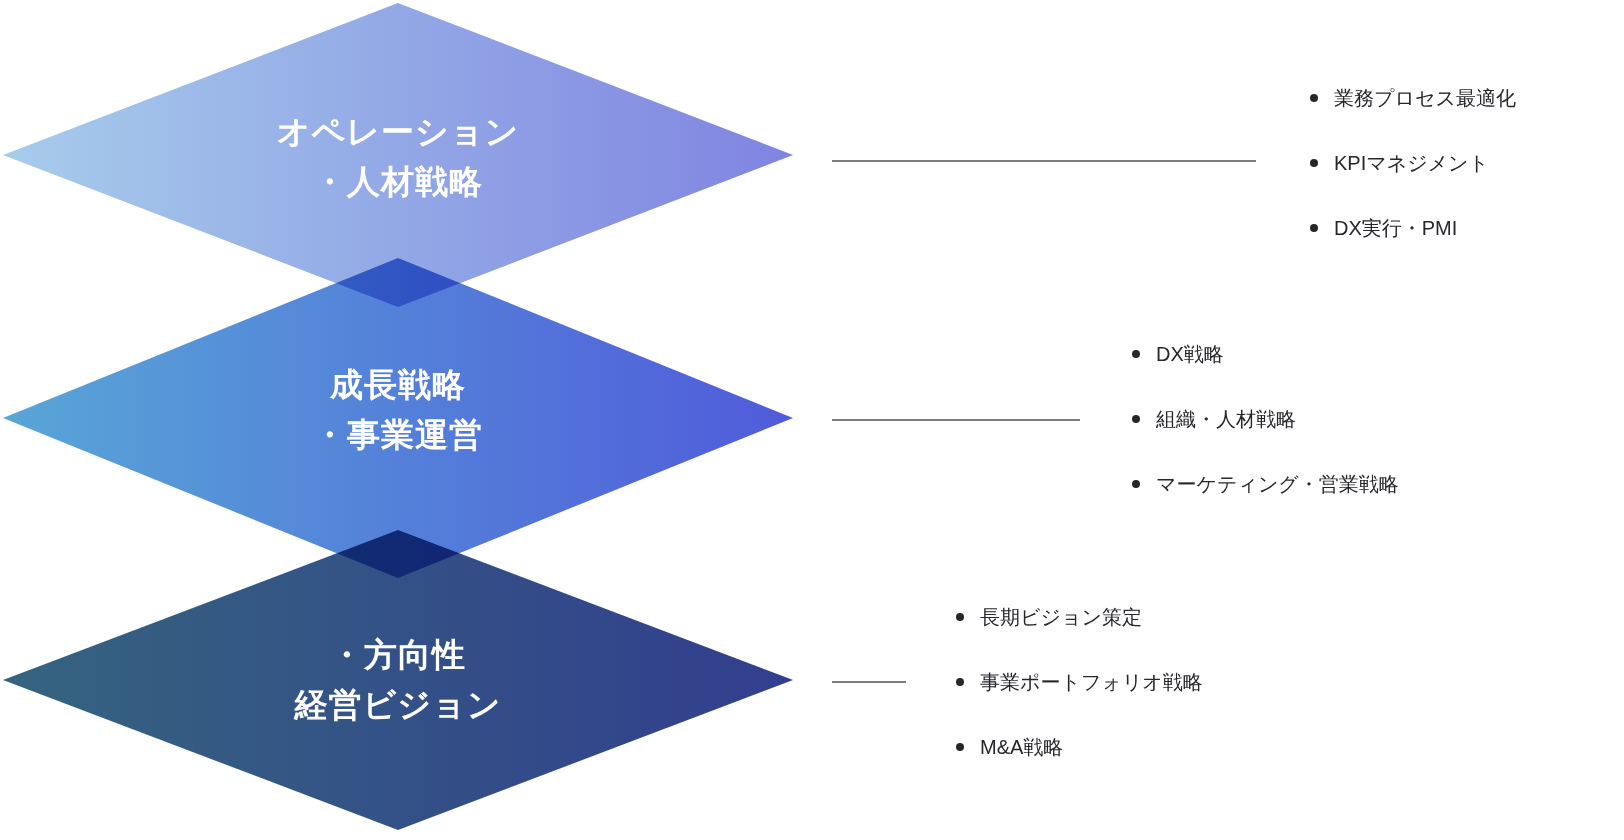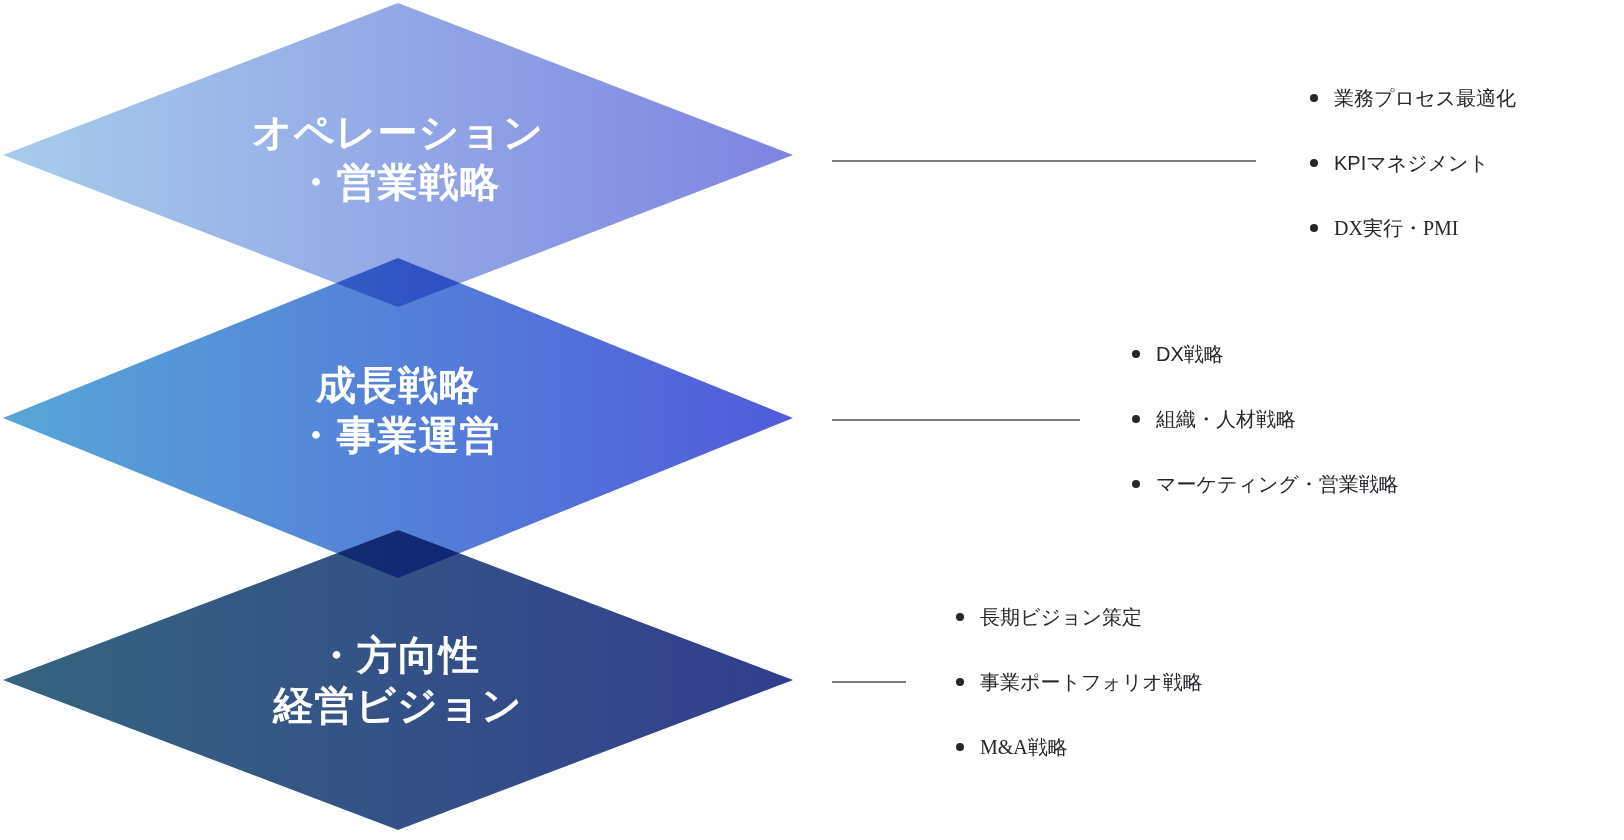--- a/index.html
+++ b/index.html
@@ -24,21 +24,21 @@
     display: block;
   }
   .diamond-svg polygon {
     mix-blend-mode: multiply;
   }
   .layer-label {
     position: absolute;
     width: 500px;
     text-align: center;
     color: #ffffff;
-    font-size: 40px;
+    font-size: 33px;
     font-weight: 700;
     line-height: 50px;
     letter-spacing: 1px;
     pointer-events: none;
   }
   .label-operation { left: 148px; top: 107px; }
   .label-growth    { left: 148px; top: 360px; }
   .label-vision    { left: 148px; top: 630px; }
 
   .connector {
@@ -57,21 +57,21 @@
   .group-2 { left: 1132px; top: 336px; }
   .group-3 { left: 956px;  top: 599px; }
 
   .bullet-row {
     display: flex;
     align-items: center;
     height: 36px;
     margin-bottom: 29px;
     white-space: nowrap;
   }
-  .bullet-row:last-child { margin-bottom: 0; font-family: Liberation Serif, serif; }
+  .bullet-row:last-child { margin-bottom: 0; }
 
   .bullet-dot {
     flex: 0 0 auto;
     width: 8px;
     height: 8px;
     border-radius: 50%;
     background: #26262b;
     margin-right: 16px;
   }
   .bullet-text {
@@ -100,21 +100,21 @@
         <stop offset="1" stop-color="#323E8E"></stop>
       </linearGradient>
     </defs>
     <polygon points="398,3 793,155 398,307 3,155" fill="url(#gradTop)"></polygon>
     <polygon points="398,258 793,418 398,578 3,418" fill="url(#gradMid)"></polygon>
     <polygon points="398,530 793,680 398,830 3,680" fill="url(#gradBot)"></polygon>
   </svg>
 
   <div class="layer-label label-operation">
     <div>オペレーション</div>
-    <div>・営業戦略</div>
+    <div>・人材戦略</div>
   </div>
   <div class="layer-label label-growth">
     <div>成長戦略</div>
     <div>・事業運営</div>
   </div>
   <div class="layer-label label-vision">
     <div>・方向性</div>
     <div>経営ビジョン</div>
   </div>
 

